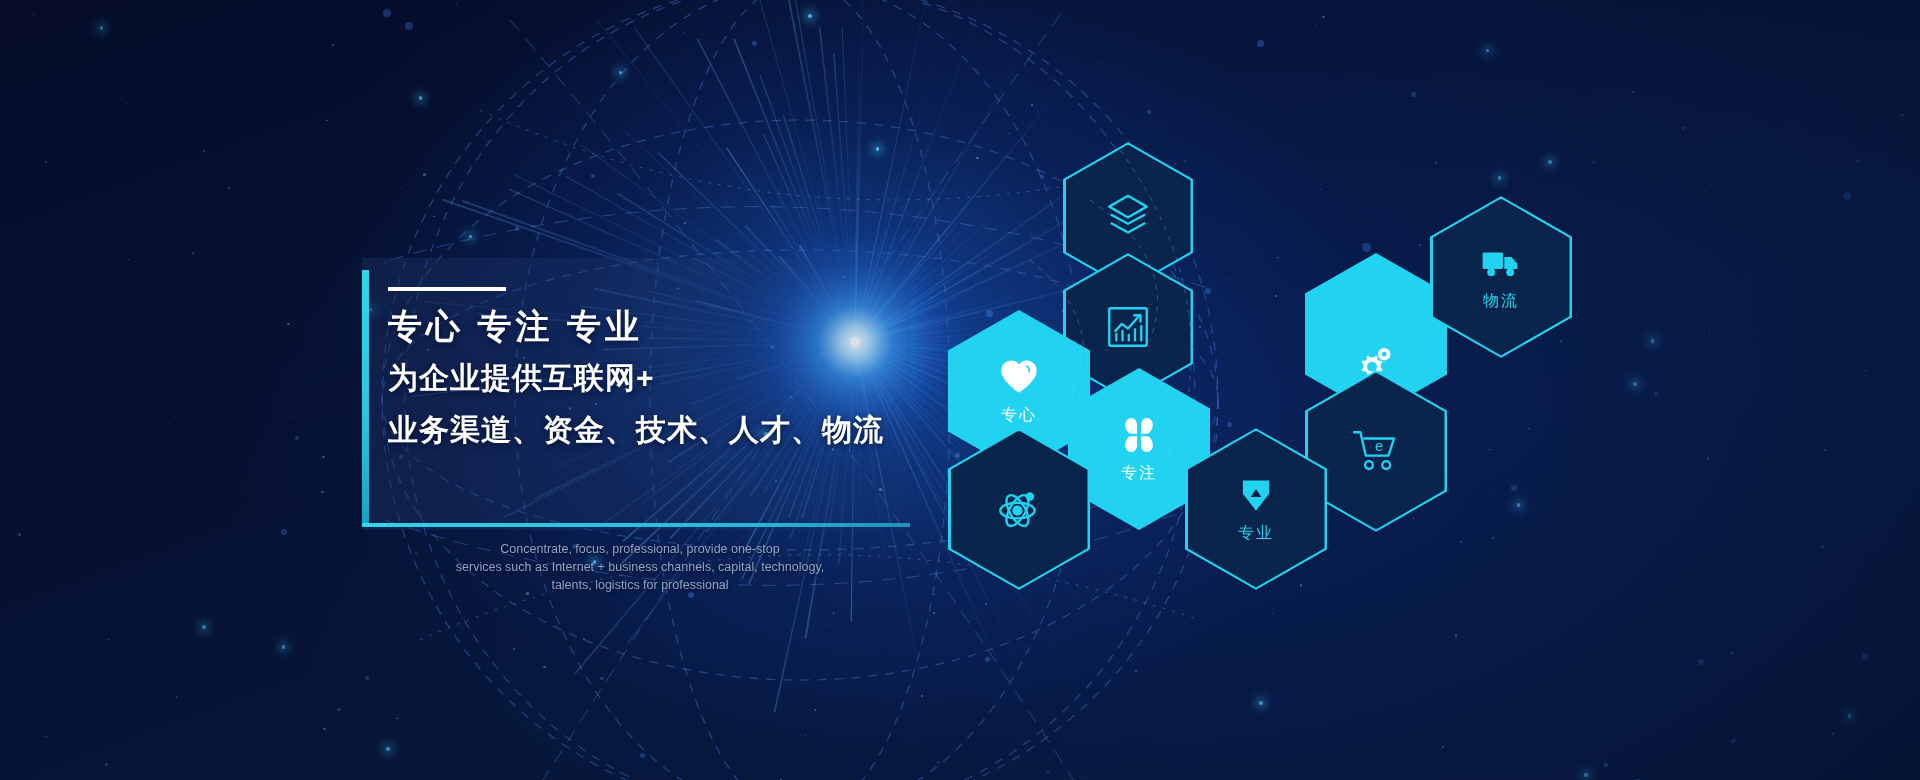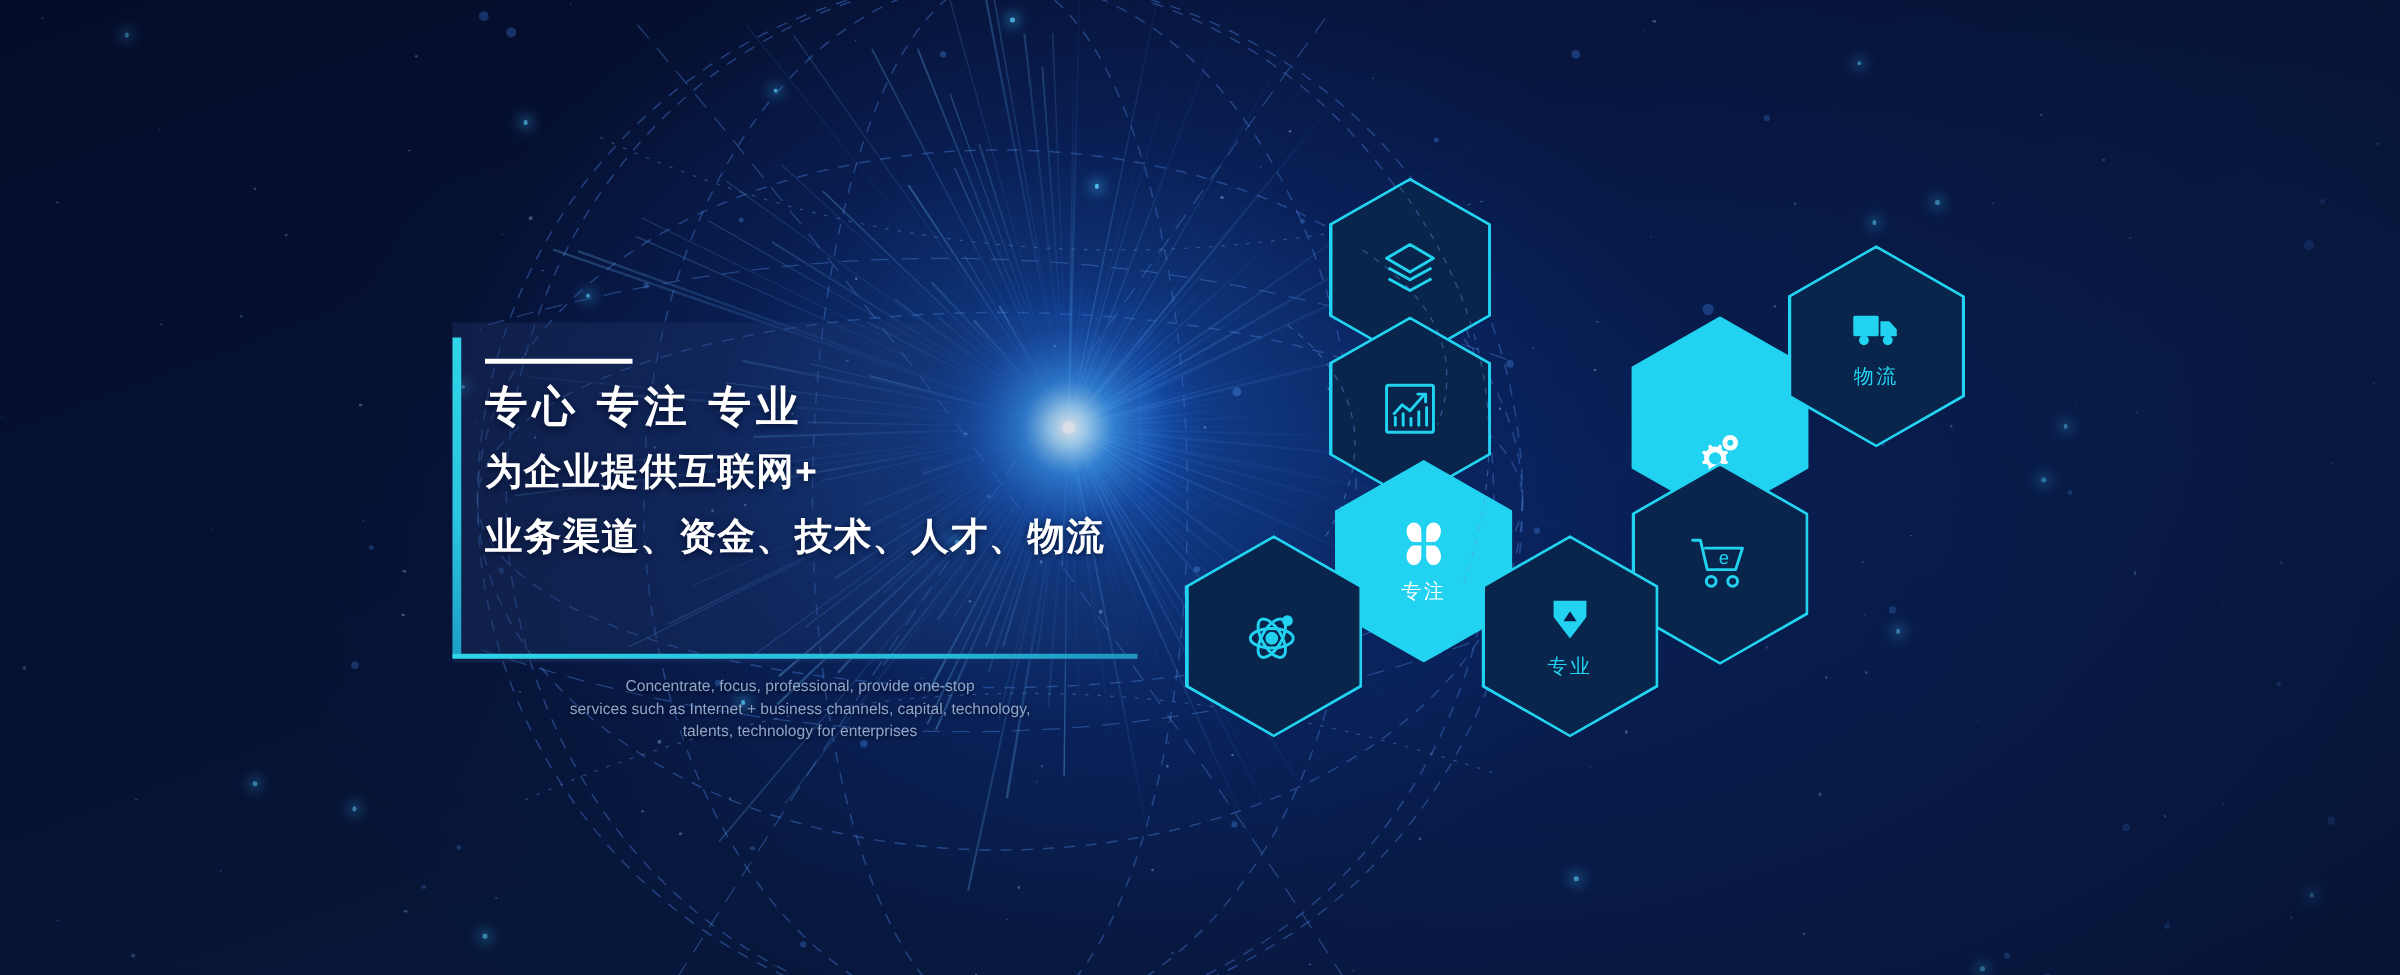--- a/index.html
+++ b/index.html
@@ -530,21 +530,21 @@
     <div class="h1">专心  专注  专业</div>
     <div class="h2">为企业提供互联网+</div>
     <div class="h2">业务渠道、资金、技术、人才、物流</div>
   </div>
 
   <div class="underline"></div>
 
   <div class="subtitle">
     <div>Concentrate, focus, professional, provide one-stop</div>
     <div>services such as Internet + business channels, capital, technology,</div>
-    <div>talents, technology for enterprises</div>
+    <div>talents, logistics for professional</div>
   </div>
 
   <div class="hexwrap" id="hexwrap">
       <div class="hex outline" style="left: 1063px; top: 142px; --w: 130px; --h: 148px;">
         <span class="edge"></span>
         <span class="inner"></span>
         <span class="content">
           <span class="ico"><svg width="50" height="50" viewBox="0 0 64 64" fill="none" stroke="#21d3f0" stroke-width="3" stroke-linejoin="round">
               <path d="M32 6 56 20 32 34 8 20Z"></path>
               <path d="M10 30 32 42 54 30"></path>
@@ -590,20 +590,29 @@
         <span class="content">
           <span class="ico"><svg width="42" height="42" viewBox="0 0 64 64" fill="#21d3f0">
               <rect x="4" y="16" width="31" height="25" rx="2"></rect>
               <path d="M37 23h11l9 10v8H37Z"></path>
               <circle cx="17" cy="46" r="6"></circle>
               <circle cx="46" cy="46" r="6"></circle>
             </svg></span>
           <span class="lab">物流</span>
         </span>
       </div>
+      <div class="hex fill" style="left: 948px; top: 310px; --w: 142px; --h: 162px;">
+        <span class="content">
+          <span class="ico"><svg width="42" height="42" viewBox="0 0 64 64">
+              <path fill="#ffffff" d="M32 56S5 38.5 5 22.5C5 13.4 12.2 7 20.6 7c5.2 0 9.3 2.6 11.4 6.1C34.1 9.6 38.2 7 43.4 7 51.8 7 59 13.4 59 22.5 59 38.5 32 56 32 56Z"></path>
+              <path d="M44 15.5a8.5 8.5 0 0 1 3.5 8.5" stroke="#21d3f0" stroke-width="2.6" fill="none" stroke-linecap="round"></path>
+            </svg></span>
+          <span class="lab">专心</span>
+        </span>
+      </div>
       <div class="hex fill" style="left: 1068px; top: 368px; --w: 142px; --h: 162px;">
         <span class="content">
           <span class="ico"><svg width="42" height="42" viewBox="0 0 64 64" fill="#ffffff">
               <path d="M29 30V16.5C29 10.7 25 6 20 6s-9 4.7-9 10.5S15 30 20 30Z"></path>
               <path d="M35 30V16.5C35 10.7 39 6 44 6s9 4.7 9 10.5S49 30 44 30Z"></path>
               <path d="M29 34v13.5C29 53.3 25 58 20 58s-9-4.7-9-10.5S15 34 20 34Z"></path>
               <path d="M35 34v13.5C35 53.3 39 58 44 58s9-4.7 9-10.5S49 34 44 34Z"></path>
             </svg></span>
           <span class="lab">专注</span>
         </span>

